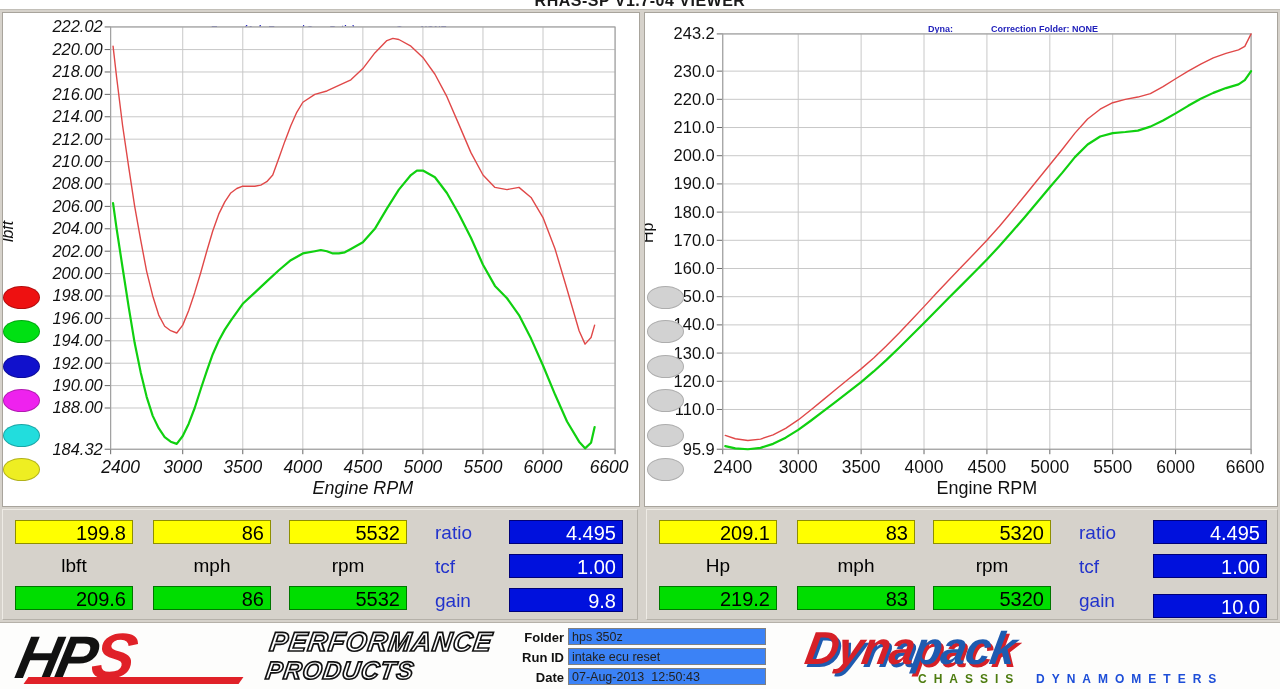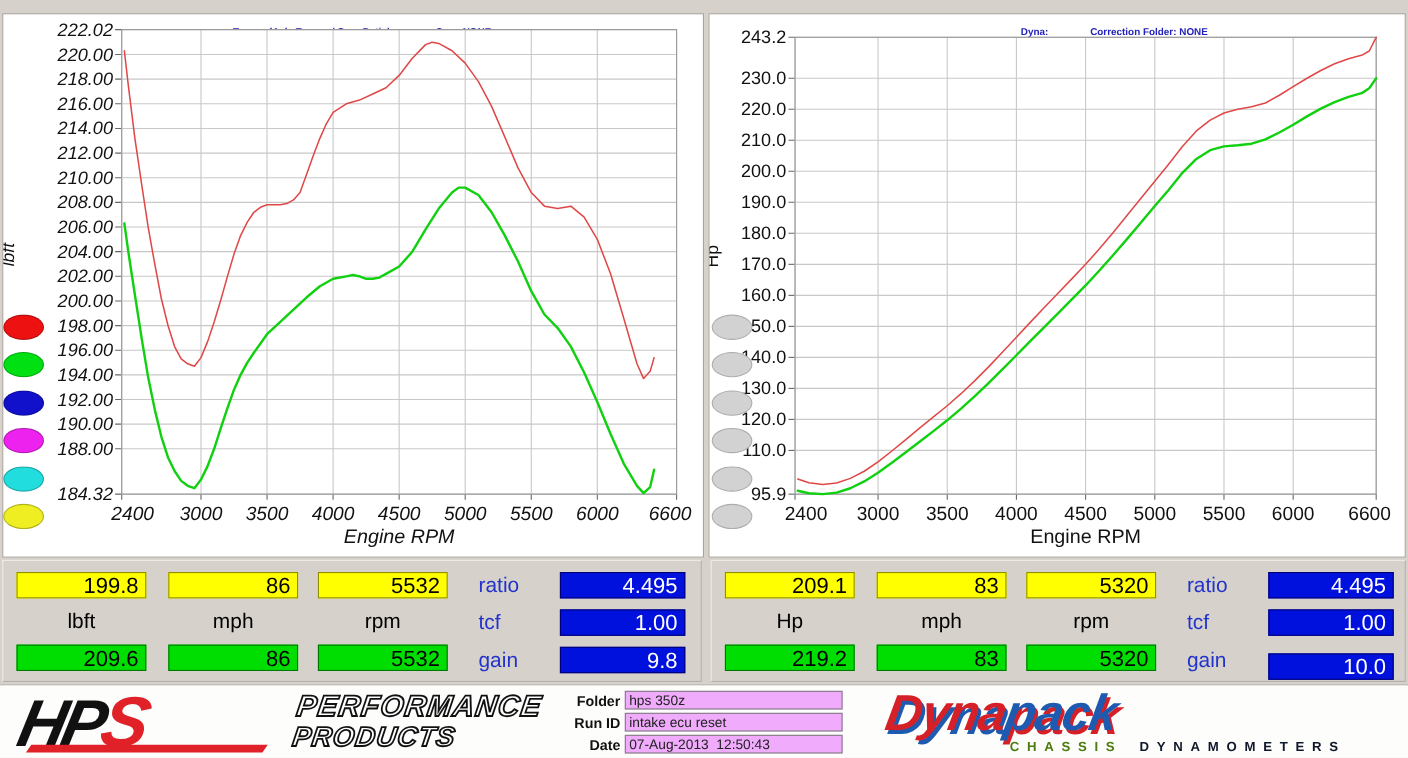--- a/index.html
+++ b/index.html
@@ -51,38 +51,41 @@
                 transform:skewX(-35deg); }
   .hps-text { position:absolute; left:250px; top:3px; font-style:italic; font-weight:900;
               color:#ffffff; -webkit-text-stroke:1.7px #111; transform:skewX(-8deg); line-height:28px; }
   .hps-text .l1 { font-size:27px; letter-spacing:1px; }
   .hps-text .l2 { font-size:25px; letter-spacing:1px; }
 
   .run-form { position:absolute; left:500px; top:5px; width:280px; }
   .form-row { position:relative; height:19px; margin-bottom:1px; }
   .form-label { position:absolute; left:0; top:2px; width:64px; text-align:right;
                 font-size:13px; font-weight:bold; color:#111; }
-  .form-input { position:absolute; left:68px; top:0; width:198px; height:17px; background:#f0abfc;
+  .form-input { position:absolute; left:68px; top:0; width:198px; height:17px; background:#3b82f6;
                 border:1px solid #808080; font-family:"Liberation Sans",sans-serif; font-size:12.5px;
                 color:#222; padding:0 3px; }
 
   .dynapack-logo { position:absolute; left:806px; top:2px; width:440px; height:62px; }
   .dyna-word { position:absolute; left:0; top:-4px; font-style:italic; font-weight:900;
                font-size:46px; letter-spacing:-1px; transform:skewX(-10deg); white-space:nowrap; }
   .dyna-red  { color:#d62027; text-shadow:3px 3px 0 #1e5bb0; }
   .dyna-blue { color:#1e5bb0; text-shadow:3px 3px 0 #d62027; }
   .dyna-sub { position:absolute; top:47px; font-size:12px; font-weight:bold; letter-spacing:7px; }
   .dyna-sub.chassis { left:112px; color:#4d7c0f; }
-  .dyna-sub.dynos   { left:230px; color:#0f172a; }
+  .dyna-sub.dynos   { left:230px; color:#1d4ed8; }
 </style>
 </head>
 <body>
 
 <div id="screen">
 
+  <div class="titlebar">
+    <div class="title-text">RHAS-SP V1.7-04  VIEWER</div>
+  </div>
 
   <div class="chart-panel" id="panel-torque">
     <div class="panel-header">
       <span>Torque (Axle Torque / Gear Ratio):</span><span class="hdr-gap">Corr: NONE</span>
     </div>
     <svg class="chart-svg" viewBox="0 0 638 495" preserveAspectRatio="none">
         <rect x="108" y="14" width="506" height="424" fill="#ffffff" stroke="none"></rect>
         <line x1="108" y1="14" x2="614" y2="14" stroke="#c8c8c8" stroke-width="1"></line>
         <line x1="102" y1="14" x2="108" y2="14" stroke="#666" stroke-width="1"></line>
         <text x="100" y="19.5" text-anchor="end" font-size="16.5" fill="#111" font-family="Liberation Sans, sans-serif">222.02</text>

